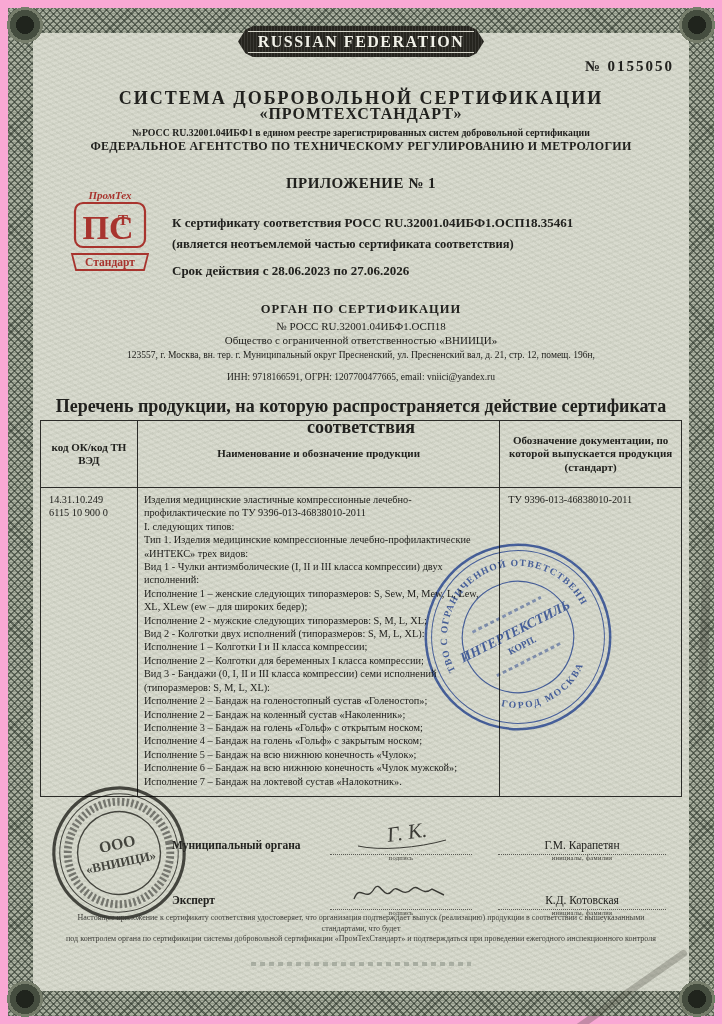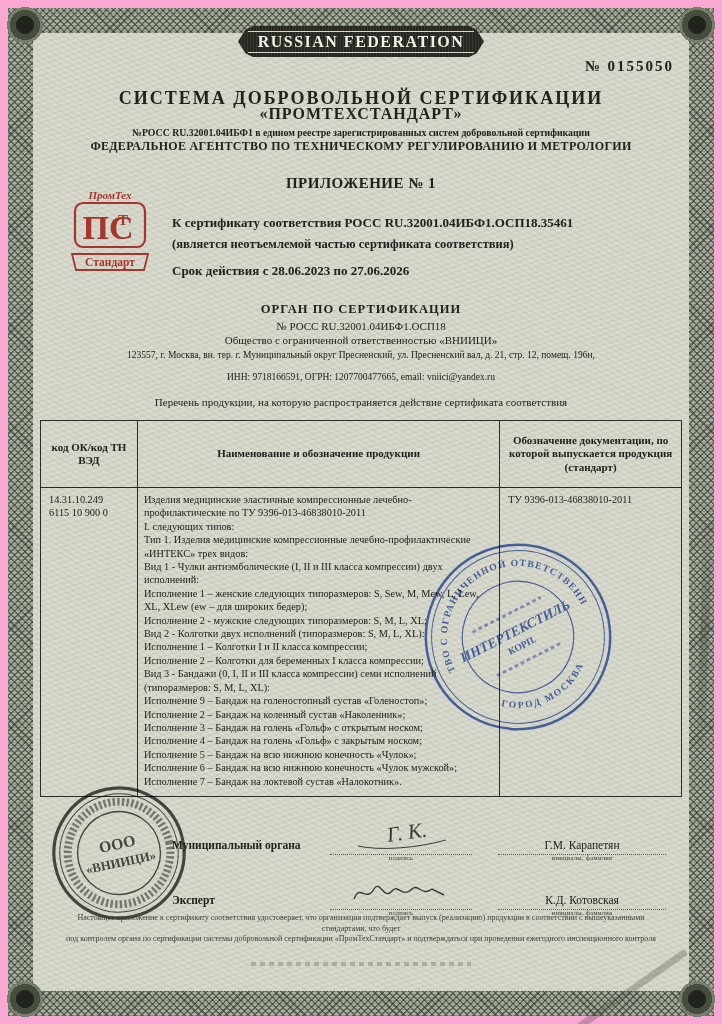--- a/index.html
+++ b/index.html
@@ -39,21 +39,21 @@
   
   .cert-ref{position:absolute;top:215px;left:172px;width:490px;font-size:13px;font-weight:700;}
   .cert-note{position:absolute;top:237px;left:172px;width:490px;font-size:12.5px;font-weight:700;}
   .validity{position:absolute;top:263px;left:172px;width:490px;font-size:13px;font-weight:700;}
   
   .org-header{top:302px;font-size:12.5px;font-weight:700;letter-spacing:1px;}
   .org-number{top:320px;font-size:11px;}
   .org-name{top:334px;font-size:11px;}
   .org-addr{top:350px;font-size:9.5px;}
   .org-contacts{top:362px;font-size:9.5px;margin-top:10px;}
-  .products-heading{top:396px;font-size:11px;font-weight:400;}
+  .products-heading{top:396px;font-size:18px;font-weight:700;}
   
   table.ptable{position:absolute;top:420px;left:40px;width:642px;border-collapse:collapse;
     border:1.4px solid #2b2b28;}
   .ptable col.c1{width:97px}.ptable col.c2{width:363px}.ptable col.c3{width:182px}
   .ptable th{border:1px solid #2b2b28;font-weight:700;font-size:11px;padding:6px 6px;
     vertical-align:middle;text-align:center;height:54px;line-height:13.5px;}
   .ptable td{border:1px solid #2b2b28;vertical-align:top;font-size:10.3px;padding:5px 6px;
     height:298px;line-height:13.4px;}
   td.code{text-align:left;padding-left:8px;}
   td.docref{text-align:left;padding-left:8px;}
@@ -153,21 +153,21 @@
             <div>Изделия медицинские эластичные компрессионные лечебно-профилактические по ТУ 9396-013-46838010-2011</div>
             <div>I. следующих типов:</div>
             <div>Тип 1. Изделия медицинские компрессионные лечебно-профилактические «ИНТЕКС» трех видов:</div>
             <div>Вид 1 - Чулки антиэмболические (I, II и III класса компрессии) двух исполнений:</div>
             <div>Исполнение 1 – женские следующих типоразмеров: S, Sew, M, Mew, L, Lew, XL, XLew (ew – для широких бедер);</div>
             <div>Исполнение 2 - мужские следующих типоразмеров: S, M, L, XL;</div>
             <div>Вид 2 - Колготки двух исполнений (типоразмеров: S, M, L, XL):</div>
             <div>Исполнение 1 – Колготки I и II класса компрессии;</div>
             <div>Исполнение 2 – Колготки для беременных I класса компрессии;</div>
             <div>Вид 3 - Бандажи (0, I, II и III класса компрессии) семи исполнений (типоразмеров: S, M, L, XL):</div>
-            <div>Исполнение 9 – Бандаж на голеностопный сустав «Голеностоп»;</div>
+            <div>Исполнение 2 – Бандаж на голеностопный сустав «Голеностоп»;</div>
             <div>Исполнение 2 – Бандаж на коленный сустав «Наколенник»;</div>
             <div>Исполнение 3 – Бандаж на голень «Гольф» с открытым носком;</div>
             <div>Исполнение 4 – Бандаж на голень «Гольф» с закрытым носком;</div>
             <div>Исполнение 5 – Бандаж на всю нижнюю конечность «Чулок»;</div>
             <div>Исполнение 6 – Бандаж на всю нижнюю конечность «Чулок мужской»;</div>
             <div>Исполнение 7 – Бандаж на локтевой сустав «Налокотник».</div>
           </td>
         <td class="docref">ТУ 9396-013-46838010-2011</td>
       </tr>
     </tbody>

